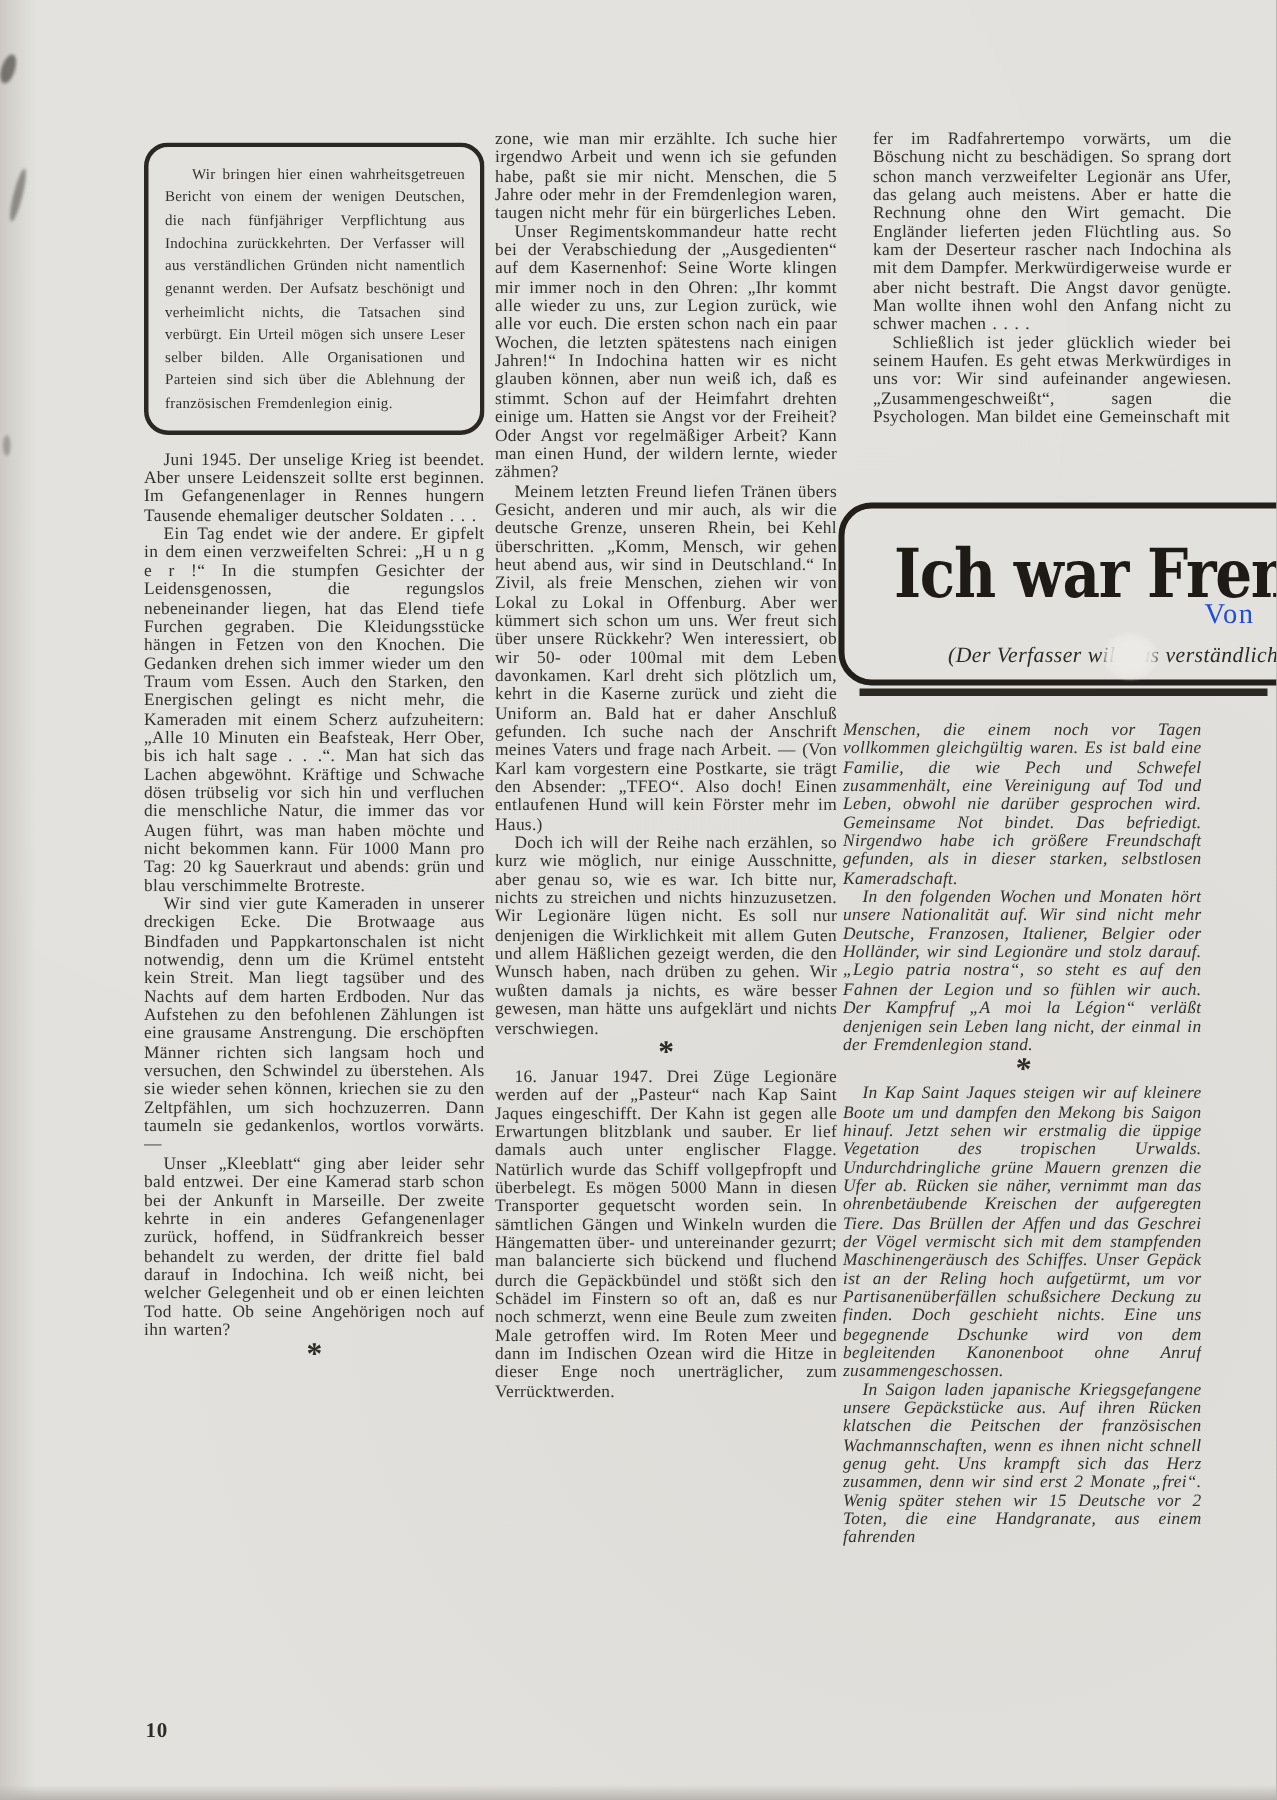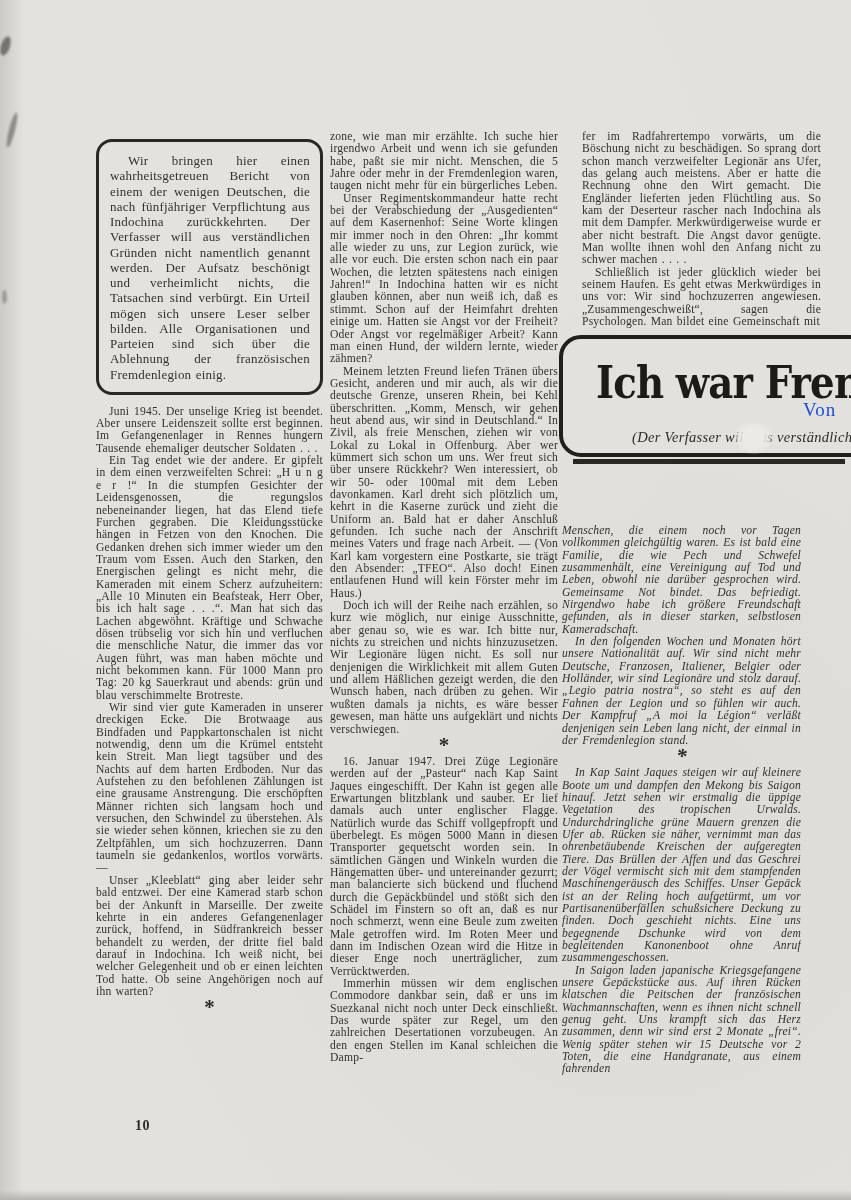--- a/index.html
+++ b/index.html
@@ -16,39 +16,39 @@
   .edge-left{position:absolute;left:0;top:0;width:24px;height:100%;
     background:linear-gradient(90deg,#cdcac5,rgba(227,225,221,0));}
   .edge-bottom{position:absolute;left:0;bottom:0;width:100%;height:10px;
     background:linear-gradient(rgba(227,225,221,0),#b7b4af);}
   .smudge{position:absolute;background:#45423c;filter:blur(1px);border-radius:50%;}
   .smudge.s1{left:1px;top:36px;width:9px;height:20px;opacity:.65;transform:rotate(18deg);}
   .smudge.s2{left:9px;top:112px;width:6px;height:36px;opacity:.5;transform:rotate(14deg);}
   .smudge.s3{left:2px;top:290px;width:5px;height:14px;opacity:.35;}
 
   
-  .col{position:absolute;margin-top:44px;}
+  .col{position:absolute;}
   #col1{left:96px;top:95px;width:227px;height:1014px;overflow:hidden;}
   #col2{left:330px;top:87px;width:228px;height:1016px;overflow:hidden;}
   #col3a{left:582px;top:87px;width:239px;height:246px;overflow:hidden;}
   #col3b{left:562px;top:481px;width:239px;height:652px;overflow:hidden;font-style:italic;}
   .para{
     margin:0;font-size:11.6px;line-height:12.35px;text-align:justify;
     letter-spacing:.2px;word-spacing:1.1px;text-indent:13px;
   }
   .para.flush{text-indent:0;}
   .sep{height:15px;line-height:13px;font-size:21px;text-align:center;
     font-weight:bold;color:#2e2b26;margin:3px 0 2px;}
 
   
   .intro-box{
     border:3px solid #2b2823;border-radius:16px;padding:11px 10px 10px 11px;
     margin-bottom:11px;
   }
-  .intro-box .para{font-size:13px;line-height:15.25px;text-indent:18px;
+  .intro-box .para{font-size:10px;line-height:15.25px;text-indent:18px;
     letter-spacing:.2px;word-spacing:1px;}
 
   
   .headline-box{
     position:absolute;left:559px;top:335px;width:380px;height:122px;
     box-sizing:border-box;border:4px solid #221f1b;border-radius:22px;
     background:#e3e1dd;
   }
   .headline-title{
     position:absolute;left:33px;top:21px;font-family:"DejaVu Serif", serif;
@@ -66,22 +66,22 @@
   }
   .blemish{
     position:absolute;left:172px;top:83px;width:37px;height:31px;border-radius:50%;
     background:radial-gradient(#eceae6 40%, rgba(236,234,230,0));filter:blur(1px);
   }
   .thick-rule{
     position:absolute;left:573px;top:459px;width:272px;height:5px;background:#2b2822;
   }
 
   .page-number{
-    position:absolute;left:97px;top:1118px;font-size:14px;font-weight:bold;
-    color:#2e2b26;letter-spacing:.5px;margin-left:38px;
+    position:absolute;left:97px;top:1147px;font-size:14px;font-weight:bold;
+    color:#2e2b26;letter-spacing:.5px;
   }
 </style>
 </head>
 <body>
 
 <div class="page">
 
   <div class="edge-left"></div>
   <div class="smudge s1"></div>
   <div class="smudge s2"></div>
@@ -98,26 +98,25 @@
     <div class="sep">*</div>
   </div>
 
   <div class="col" id="col2">
     <p class="para flush">zone, wie man mir erzählte. Ich suche hier irgendwo Arbeit und wenn ich sie gefunden habe, paßt sie mir nicht. Menschen, die 5 Jahre oder mehr in der Fremdenlegion waren, taugen nicht mehr für ein bürgerliches Leben.</p>
     <p class="para">Unser Regimentskommandeur hatte recht bei der Verabschiedung der „Ausgedienten“ auf dem Kasernenhof: Seine Worte klingen mir immer noch in den Ohren: „Ihr kommt alle wieder zu uns, zur Legion zurück, wie alle vor euch. Die ersten schon nach ein paar Wochen, die letzten spätestens nach einigen Jahren!“ In Indochina hatten wir es nicht glauben können, aber nun weiß ich, daß es stimmt. Schon auf der Heimfahrt drehten einige um. Hatten sie Angst vor der Freiheit? Oder Angst vor regelmäßiger Arbeit? Kann man einen Hund, der wildern lernte, wieder zähmen?</p>
     <p class="para">Meinem letzten Freund liefen Tränen übers Gesicht, anderen und mir auch, als wir die deutsche Grenze, unseren Rhein, bei Kehl überschritten. „Komm, Mensch, wir gehen heut abend aus, wir sind in Deutschland.“ In Zivil, als freie Menschen, ziehen wir von Lokal zu Lokal in Offenburg. Aber wer kümmert sich schon um uns. Wer freut sich über unsere Rückkehr? Wen interessiert, ob wir 50- oder 100mal mit dem Leben davonkamen. Karl dreht sich plötzlich um, kehrt in die Kaserne zurück und zieht die Uniform an. Bald hat er daher Anschluß gefunden. Ich suche nach der Anschrift meines Vaters und frage nach Arbeit. — (Von Karl kam vorgestern eine Postkarte, sie trägt den Absender: „TFEO“. Also doch! Einen entlaufenen Hund will kein Förster mehr im Haus.)</p>
     <p class="para">Doch ich will der Reihe nach erzählen, so kurz wie möglich, nur einige Ausschnitte, aber genau so, wie es war. Ich bitte nur, nichts zu streichen und nichts hinzuzusetzen. Wir Legionäre lügen nicht. Es soll nur denjenigen die Wirklichkeit mit allem Guten und allem Häßlichen gezeigt werden, die den Wunsch haben, nach drüben zu gehen. Wir wußten damals ja nichts, es wäre besser gewesen, man hätte uns aufgeklärt und nichts verschwiegen.</p>
     <div class="sep">*</div>
     <p class="para">16. Januar 1947. Drei Züge Legionäre werden auf der „Pasteur“ nach Kap Saint Jaques eingeschifft. Der Kahn ist gegen alle Erwartungen blitzblank und sauber. Er lief damals auch unter englischer Flagge. Natürlich wurde das Schiff vollgepfropft und überbelegt. Es mögen 5000 Mann in diesen Transporter gequetscht worden sein. In sämtlichen Gängen und Winkeln wurden die Hängematten über- und untereinander gezurrt; man balancierte sich bückend und fluchend durch die Gepäckbündel und stößt sich den Schädel im Finstern so oft an, daß es nur noch schmerzt, wenn eine Beule zum zweiten Male getroffen wird. Im Roten Meer und dann im Indischen Ozean wird die Hitze in dieser Enge noch unerträglicher, zum Verrücktwerden.</p>
-    <p class="para">Immerhin müssen wir dem englischen Commodore dankbar sein, daß er uns im Suezkanal nicht noch unter Deck einschließt. Das wurde später zur Regel, um den zahlreichen Desertationen vorzubeugen. An den engen Stellen im Kanal schleichen die Damp-</p>
   </div>
 
   <div class="col" id="col3a">
     <p class="para flush">fer im Radfahrertempo vorwärts, um die Böschung nicht zu beschädigen. So sprang dort schon manch verzweifelter Legionär ans Ufer, das gelang auch meistens. Aber er hatte die Rechnung ohne den Wirt gemacht. Die Engländer lieferten jeden Flüchtling aus. So kam der Deserteur rascher nach Indochina als mit dem Dampfer. Merkwürdigerweise wurde er aber nicht bestraft. Die Angst davor genügte. Man wollte ihnen wohl den Anfang nicht zu schwer machen . . . .</p>
-    <p class="para">Schließlich ist jeder glücklich wieder bei seinem Haufen. Es geht etwas Merkwürdiges in uns vor: Wir sind hochzuzerren angewiesen. „Zusammengeschweißt“, sagen die Psychologen. Man bildet eine Gemeinschaft mit</p>
+    <p class="para">Schließlich ist jeder glücklich wieder bei seinem Haufen. Es geht etwas Merkwürdiges in uns vor: Wir sind aufeinander angewiesen. „Zusammengeschweißt“, sagen die Psychologen. Man bildet eine Gemeinschaft mit</p>
   </div>
 
   <div class="headline-box">
     <div class="headline-title">Ich war Fremdenlegionär</div>
     <div class="headline-byline">Von</div>
     <div class="headline-note">(Der Verfasser will aus verständlichen Gründen</div>
     <div class="blemish"></div>
   </div>
   <div class="thick-rule"></div>
 

